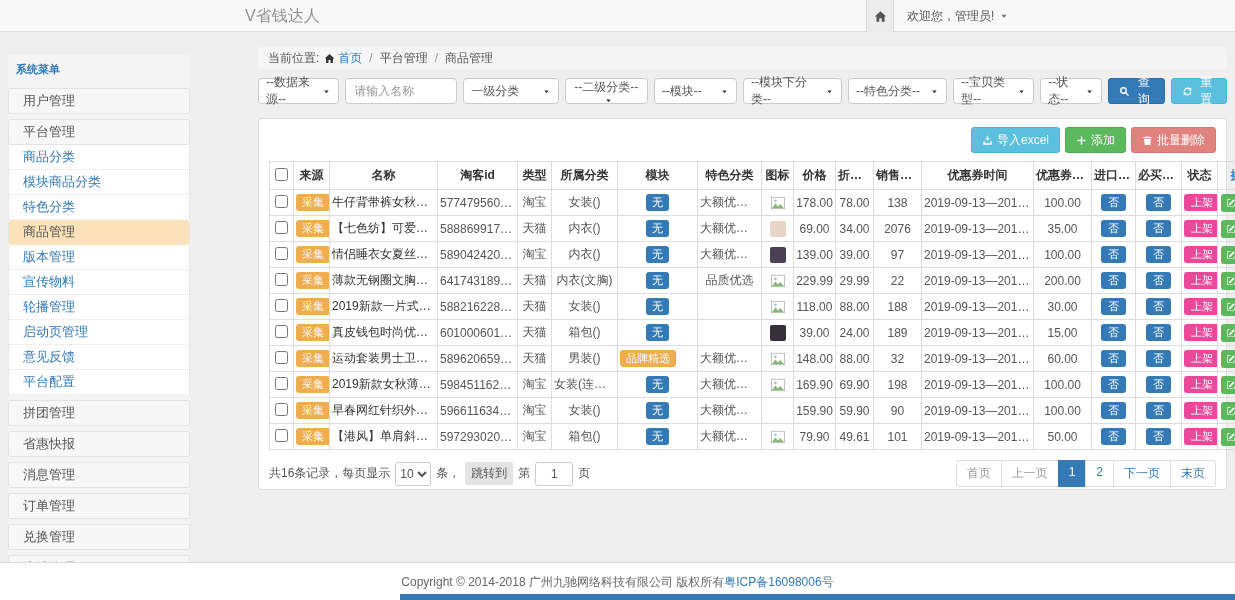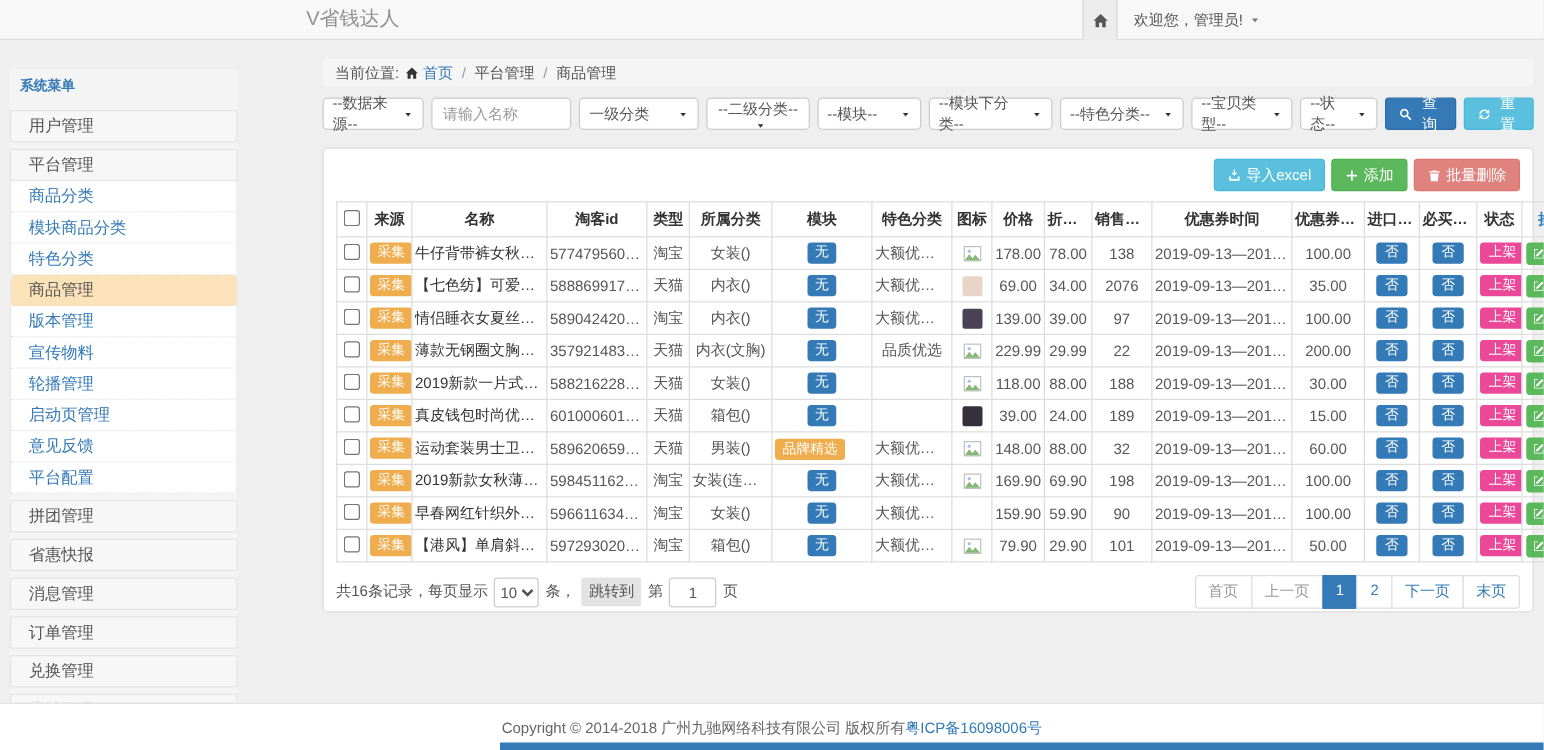--- a/index.html
+++ b/index.html
@@ -425,21 +425,21 @@
               </span><span class="icon-btn ib-red">
                 <svg viewBox="0 0 16 16" fill="currentColor">
                   <path d="M6 2h4l.5 1H14v1.5H2V3h3.5zM3 5.5h10L12 14.5H4z"></path>
                 </svg>
               </span></td>
           </tr>
           <tr>
             <td><input type="checkbox" style=""></td>
             <td><span class="tag tag-orange">采集</span></td>
             <td style="color: rgb(51, 51, 51);">薄款无钢圈文胸聚拢性...</td>
-            <td>357921483518</td>
+            <td>641743189962</td>
             <td>天猫</td>
             <td>内衣(文胸)</td>
             <td><span class="tag tag-blue">无</span></td>
             <td>品质优选</td>
             <td><span class="img-broken"><svg viewBox="0 0 16 16">
                   <rect x="0.5" y="1.5" width="15" height="13" fill="#fff" stroke="#b9b9b9"></rect>
                   <circle cx="5" cy="5.6" r="1.5" fill="#9fc3ef"></circle>
                   <path d="M1 14l4-5.5 3 3.5 2.5-3 4.5 5z" fill="#86b876"></path>
                 </svg></span></td>
             <td>229.99</td>
@@ -626,21 +626,21 @@
             <td>淘宝</td>
             <td>箱包()</td>
             <td><span class="tag tag-blue">无</span></td>
             <td>大额优惠券</td>
             <td><span class="img-broken"><svg viewBox="0 0 16 16">
                   <rect x="0.5" y="1.5" width="15" height="13" fill="#fff" stroke="#b9b9b9"></rect>
                   <circle cx="5" cy="5.6" r="1.5" fill="#9fc3ef"></circle>
                   <path d="M1 14l4-5.5 3 3.5 2.5-3 4.5 5z" fill="#86b876"></path>
                 </svg></span></td>
             <td>79.90</td>
-            <td>29.90</td>
+            <td>49.61</td>
             <td>101</td>
             <td>2019-09-13—2019-09-18</td>
             <td>50.00</td>
             <td><span class="mini-btn tag-blue">否</span></td>
             <td><span class="mini-btn tag-blue">否</span></td>
             <td><span class="mini-btn tag-green">上架</span></td>
             <td><span class="icon-btn ib-green">
                 <svg viewBox="0 0 16 16" fill="currentColor">
                   <path d="M12.1 1.9l2 2L7 11l-2.5.5L5 9z"></path>
                   <path d="M13 9v4H3V3h4V2H2v12h12V9z"></path>

